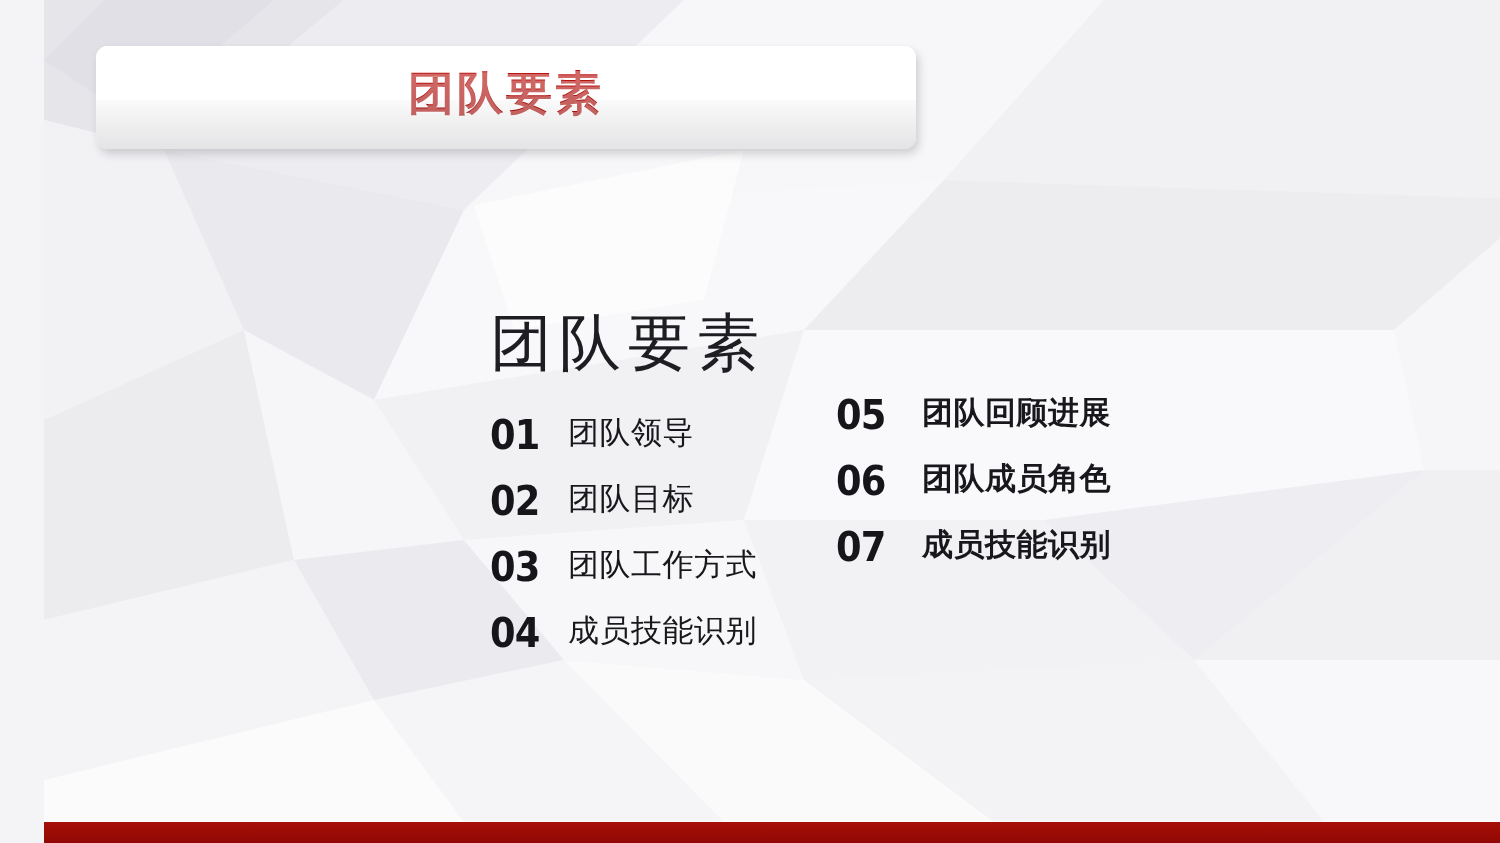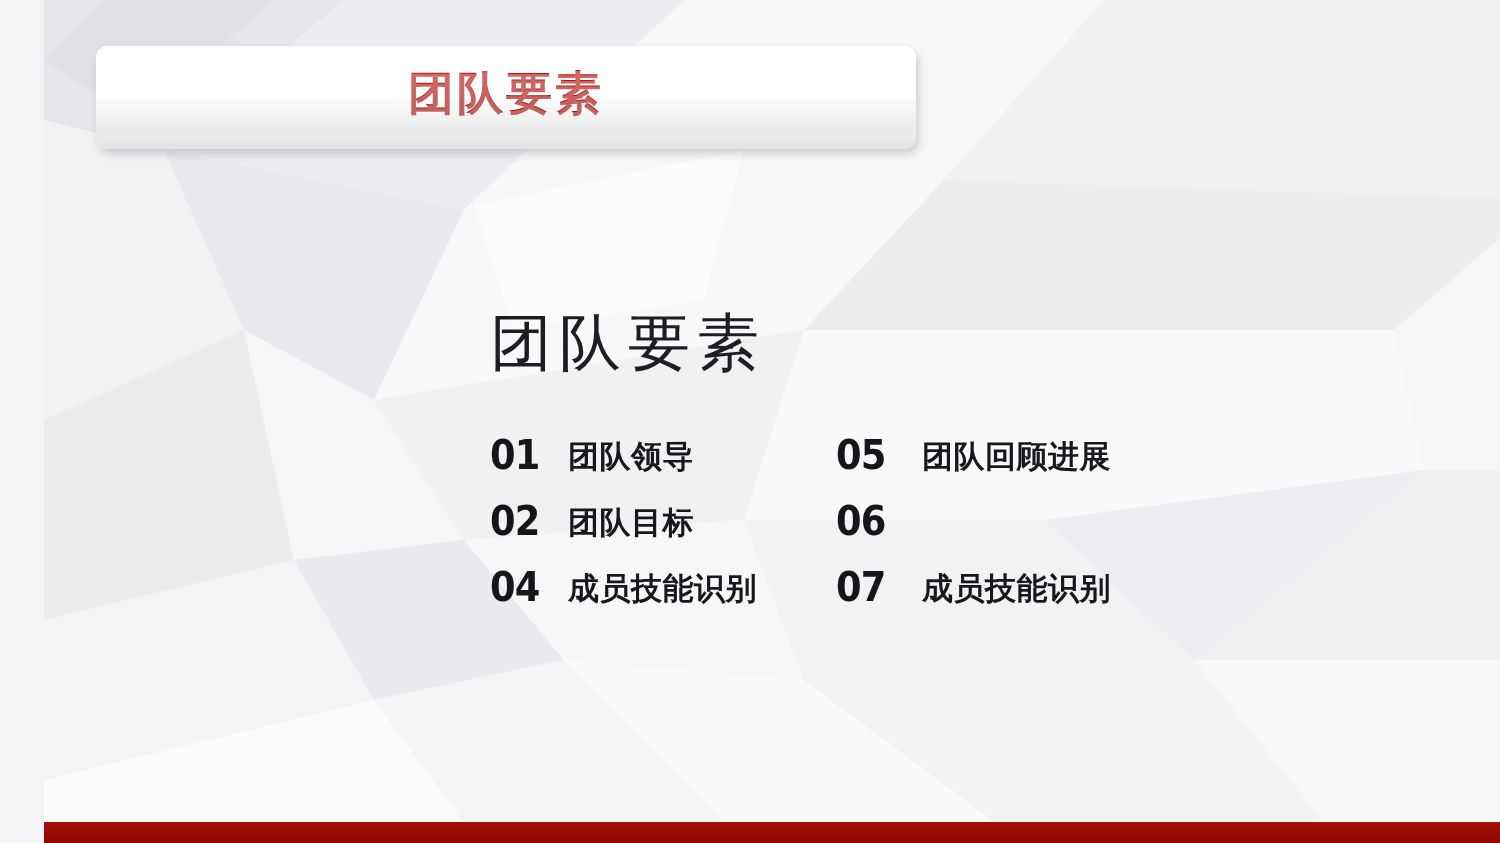--- a/index.html
+++ b/index.html
@@ -85,41 +85,41 @@
     color: #1d1d22;
     line-height: 1.05;
     white-space: nowrap;
   }
 
   
   .item-col {
     position: absolute;
   }
   #col-left  { left: 446px; top: 412px; }
-  #col-right { left: 792px; top: 412px; }
+  #col-right { left: 792px; top: 392px; }
 
   .item-row {
     display: flex;
-    align-items: flex-end;
+    align-items: flex-start;
     height: 66px;
   }
   .item-num {
     width: 78px;
     flex: 0 0 78px;
     font-family: "DejaVu Sans", "Liberation Sans", sans-serif;
     font-size: 40px;
     font-weight: bold;
     color: #16161a;
     letter-spacing: -1px;
     transform: scaleX(0.92);
     transform-origin: left center;
   }
   .item-label {
     font-size: 31px;
-    font-weight: 700;
+    font-weight: 400;
     color: #18181c;
     letter-spacing: 0.5px;
     white-space: nowrap;
   }
   #col-right .item-label { font-weight: bold; }
   #col-right .item-num  { width: 86px; flex: 0 0 86px; }
 
   
   #bottom-bar {
     position: absolute;
@@ -176,32 +176,37 @@
   <div class="item-col" id="col-left">
     <div class="item-row">
       <span class="item-num">01</span>
       <span class="item-label">团队领导</span>
     </div>
     <div class="item-row">
       <span class="item-num">02</span>
       <span class="item-label">团队目标</span>
     </div>
     <div class="item-row">
+      <span class="item-num">03</span>
+      <span class="item-label">团队工作方式</span>
+    </div>
+    <div class="item-row">
       <span class="item-num">04</span>
       <span class="item-label">成员技能识别</span>
     </div>
   </div>
 
   <div class="item-col" id="col-right">
     <div class="item-row">
       <span class="item-num">05</span>
       <span class="item-label">团队回顾进展</span>
     </div>
     <div class="item-row">
       <span class="item-num">06</span>
+      <span class="item-label">团队成员角色</span>
     </div>
     <div class="item-row">
       <span class="item-num">07</span>
       <span class="item-label">成员技能识别</span>
     </div>
   </div>
 
   <div id="bottom-bar"></div>
 
 </div>

